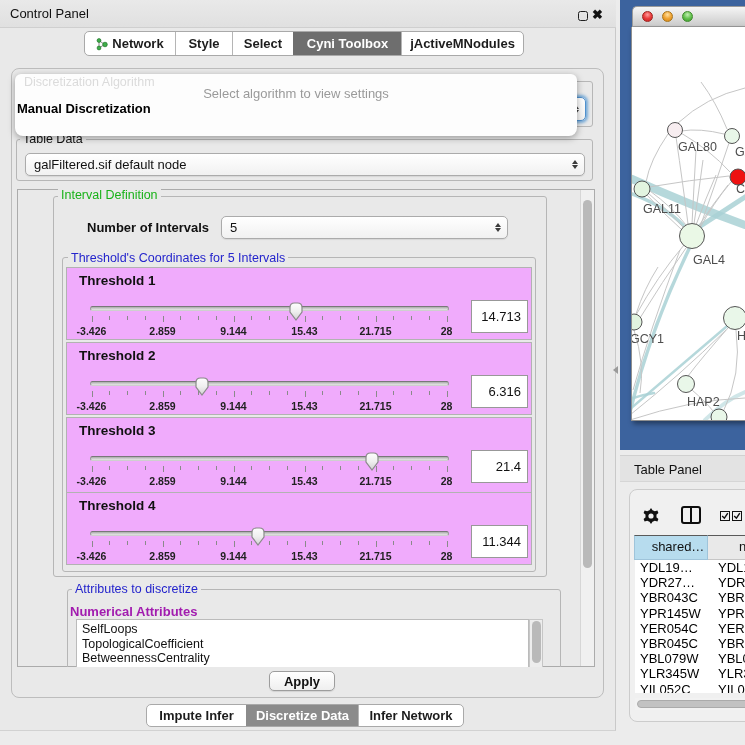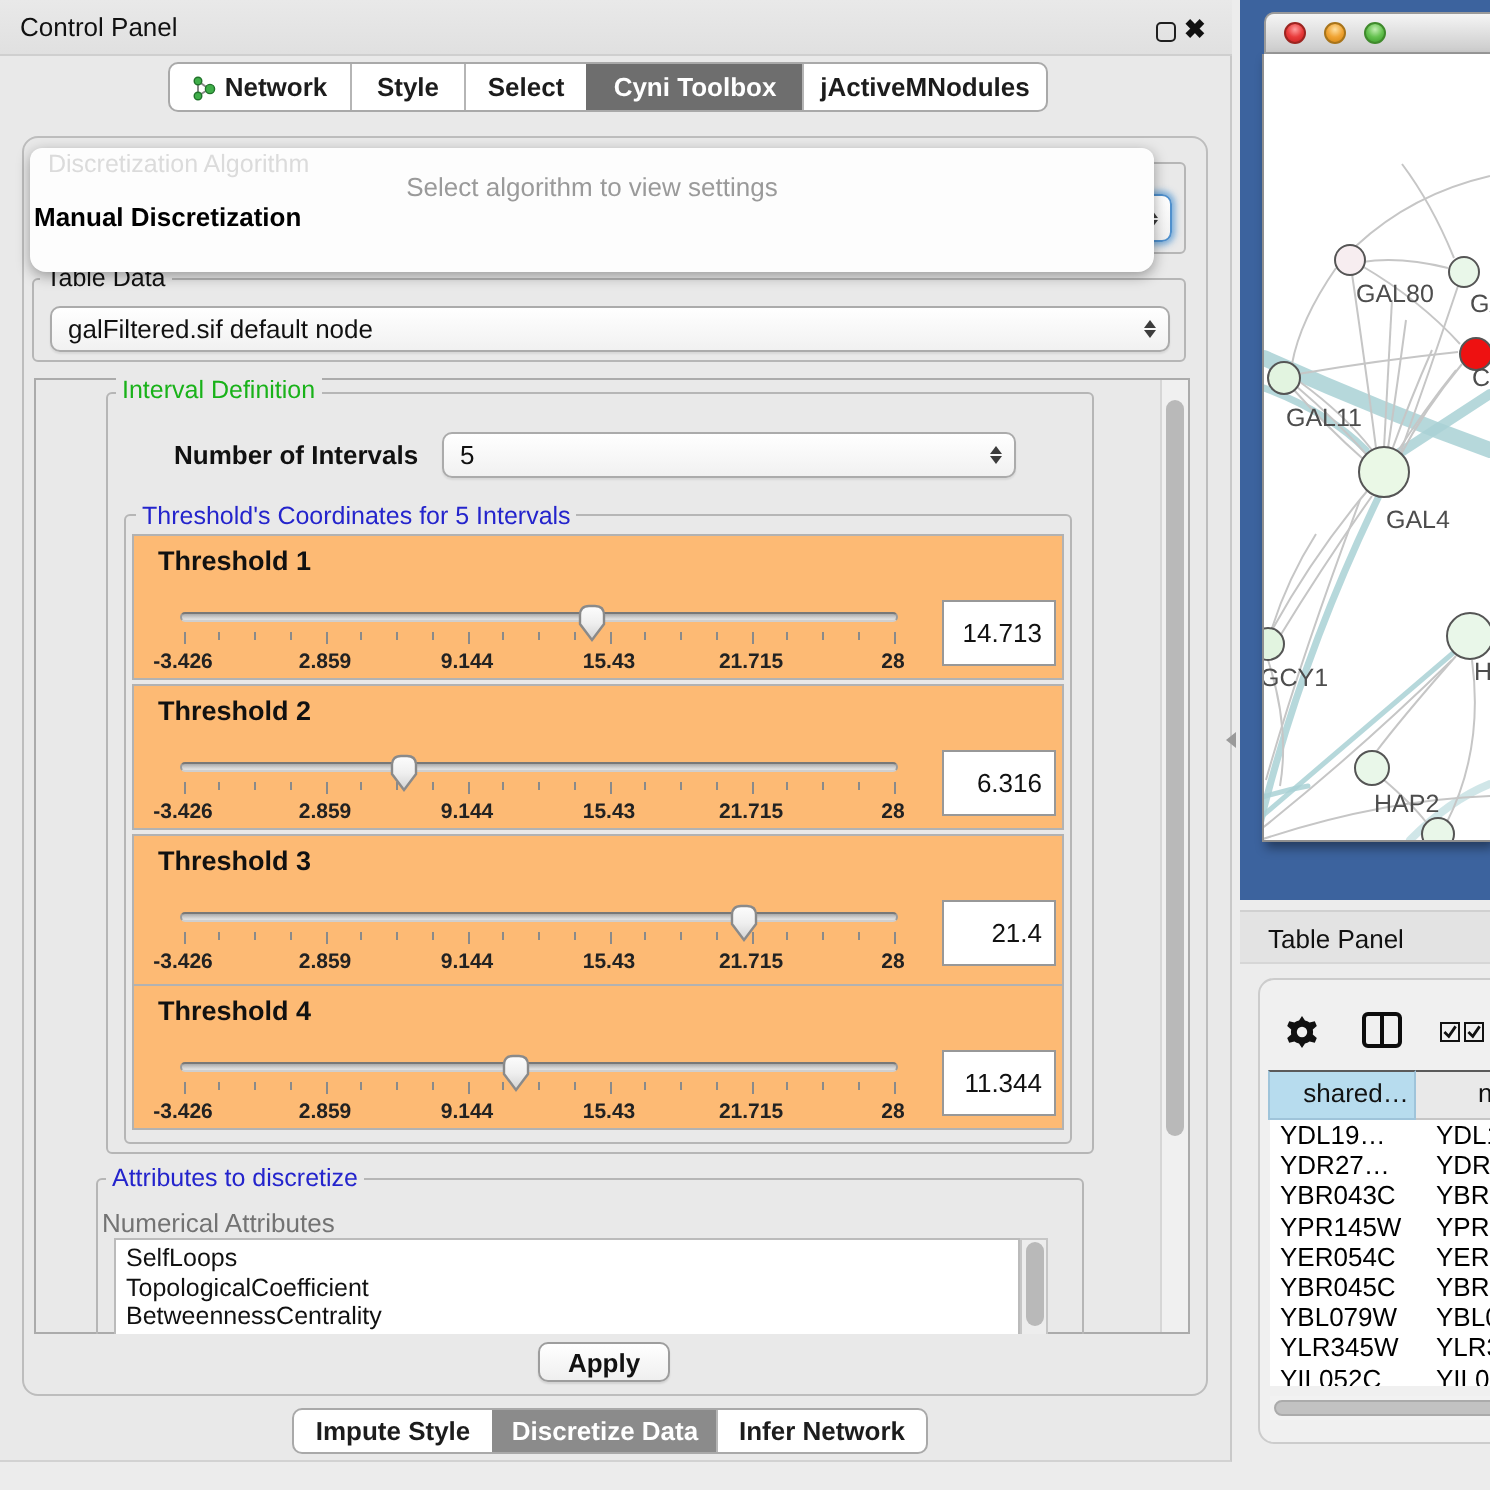--- a/index.html
+++ b/index.html
@@ -15,21 +15,21 @@
 .content{position:absolute;left:11px;top:68px;width:593px;height:630px;border:1px solid #bdbdbd;border-radius:8px;background:#e9e9e9}
 .group{position:absolute;border:1px solid #b6b6b6;border-radius:3px}
 .gtitle{position:absolute;font-size:12.5px;background:#e9e9e9;padding:0 3px;white-space:nowrap}
 .combo{position:absolute;background:linear-gradient(#ffffff,#f1f1f1);border:1px solid #ababab;border-radius:5px;font-size:13px;color:#111;display:flex;align-items:center;padding-left:8px;box-shadow:0 1px 1px rgba(0,0,0,0.08)}
 .spin{position:absolute;right:6px;top:0;bottom:0;display:flex;flex-direction:column;justify-content:center;gap:1px}
 .spin i{display:block;width:0;height:0;border-left:3.5px solid transparent;border-right:3.5px solid transparent}
 .spin .up{border-bottom:4.5px solid #3c3c3c}
 .spin .dn{border-top:4.5px solid #3c3c3c}
 .popup{position:absolute;left:15px;top:74px;width:562px;height:62px;background:#fdfdfd;border-radius:6px 6px 8px 8px;box-shadow:0 2px 7px rgba(0,0,0,0.35);z-index:30}
 .bigpanel{position:absolute;left:17px;top:189px;width:578px;height:478px;border:1px solid #ababab;background:#e9e9e9}
-.tbox{position:absolute;border:1px solid #b2b2b2;background:#fdba74}
+.tbox{position:absolute;border:1px solid #b2b2b2;background:#f0abfc}
 .btitle{position:absolute;left:12px;top:5px;font-size:13.5px;font-weight:bold;color:#111}
 .track{position:absolute;left:23px;top:38px;width:359px;height:5px;border-radius:3px;background:linear-gradient(#aaaaaa,#d8d8d8 70%,#e2e2e2);border-top:1px solid #787878;border-left:1px solid #9b9b9b;border-right:1px solid #9b9b9b;border-bottom:1px solid #cfcfcf}
 .tick{position:absolute;top:48px;width:1px;height:3.5px;background:#8a8a8a}
 .tick.maj{height:6px}
 .tlab{position:absolute;top:57px;width:48px;text-align:center;font-size:10.5px;font-weight:bold;color:#222}
 .thumb{position:absolute;top:33px}
 .vbox{position:absolute;left:404px;top:32px;width:57px;height:33px;background:#fff;border:1px solid #989898;font-size:13px;color:#111;line-height:31px;text-align:right;padding-right:6px}
 .netlbl{font-size:12.5px;fill:#4d4d4d}
 </style></head><body>
 
@@ -225,31 +225,31 @@
 <div class="tlab" style="left:71.5px">2.859</div>
 <div class="tlab" style="left:142.5px">9.144</div>
 <div class="tlab" style="left:213.5px">15.43</div>
 <div class="tlab" style="left:284.5px">21.715</div>
 <div class="tlab" style="left:355.5px">28</div>
 <svg class="thumb" style="left:183.3px" width="16" height="21" viewBox="0 0 16 21">
 <path d="M2,6.5 Q2,2 6.5,2 L9.5,2 Q14,2 14,6.5 L14,11 L8,19 L2,11 Z" fill="url(#thg)" stroke="#8a8a8a" stroke-width="1.2"></path>
     </svg>
 <div class="vbox">11.344</div>
 </div>
-<div class="abs" style="left:12px;top:578px;width:563px;height:89px;overflow:hidden">
+<div class="abs" style="left:31px;top:578px;width:563px;height:89px;overflow:hidden">
 <div class="group" style="left:36px;top:11px;width:494px;height:120px"></div>
 <div class="gtitle" style="left:41px;top:4px;color:#2424cc">Attributes to discretize</div>
-<div class="abs" style="left:39px;top:26px;font-size:13px;font-weight:normal;color:#737373">Numerical Attributes</div>
+<div class="abs" style="left:39px;top:26px;font-size:13px;font-weight:bold;color:#a21caf">Numerical Attributes</div>
 <div class="abs" style="left:45px;top:41px;width:453px;height:60px;background:#fff;border:1px solid #bbb;font-size:12.5px;color:#111;padding:2px 0 0 5px;line-height:14.5px">SelfLoops<br>TopologicalCoefficient<br>BetweennessCentrality</div>
 <div class="abs" style="left:498px;top:41px;width:14px;height:60px;background:#ededed;border:1px solid #c6c6c6"></div>
 <div class="abs" style="left:500.5px;top:43px;width:9px;height:42px;background:#b9b9b9;border-radius:5px"></div>
 </div>
 <div class="abs" style="left:269px;top:671px;width:66px;height:20px;background:linear-gradient(#ffffff,#efefef);border:1px solid #9d9d9d;border-radius:5px;font-size:13px;font-weight:bold;color:#111;text-align:center;line-height:19px;box-shadow:0 1px 1px rgba(0,0,0,0.1)">Apply</div>
 <div class="seg" style="left:146px;top:704px;height:23px">
-<div style="width:99px">Impute Style</div>
+<div style="width:99px">Impute Infer</div>
 <div class="sel" style="width:112px;background:#8b8b8b;border-left-color:#8b8b8b">Discretize Data</div>
 <div style="width:105px">Infer Network</div>
 </div>
 <div class="abs" style="left:620px;top:0;width:125px;height:450px;background:#3c639e"></div>
 <div class="abs" style="left:632px;top:6px;width:113px;height:21px;background:linear-gradient(#f5f5f5,#cbcbcb);border:1px solid #9a9a9a;border-right:none;border-radius:5px 0 0 0">
 <div style="position:absolute;left:9px;top:4px;width:11px;height:11px;border-radius:50%;border:1px solid #9c2420;background:radial-gradient(circle at 50% 30%,#ff9d9d,#e93c3c 50%,#c61f1f)"></div>
 <div style="position:absolute;left:29px;top:4px;width:11px;height:11px;border-radius:50%;border:1px solid #a8741a;background:radial-gradient(circle at 50% 30%,#ffe0a0,#f0a434 50%,#d28410)"></div>
 <div style="position:absolute;left:49px;top:4px;width:11px;height:11px;border-radius:50%;border:1px solid #3f8a2c;background:radial-gradient(circle at 50% 30%,#c2eeb2,#65c250 50%,#389828)"></div>
 </div>
 <div class="abs" style="left:631px;top:27px;width:114px;height:394px;background:#fff;overflow:hidden;border-left:1px solid #8f8f8f;border-bottom:1px solid #8f8f8f;box-shadow:2px 3px 5px rgba(0,0,0,0.4)">

